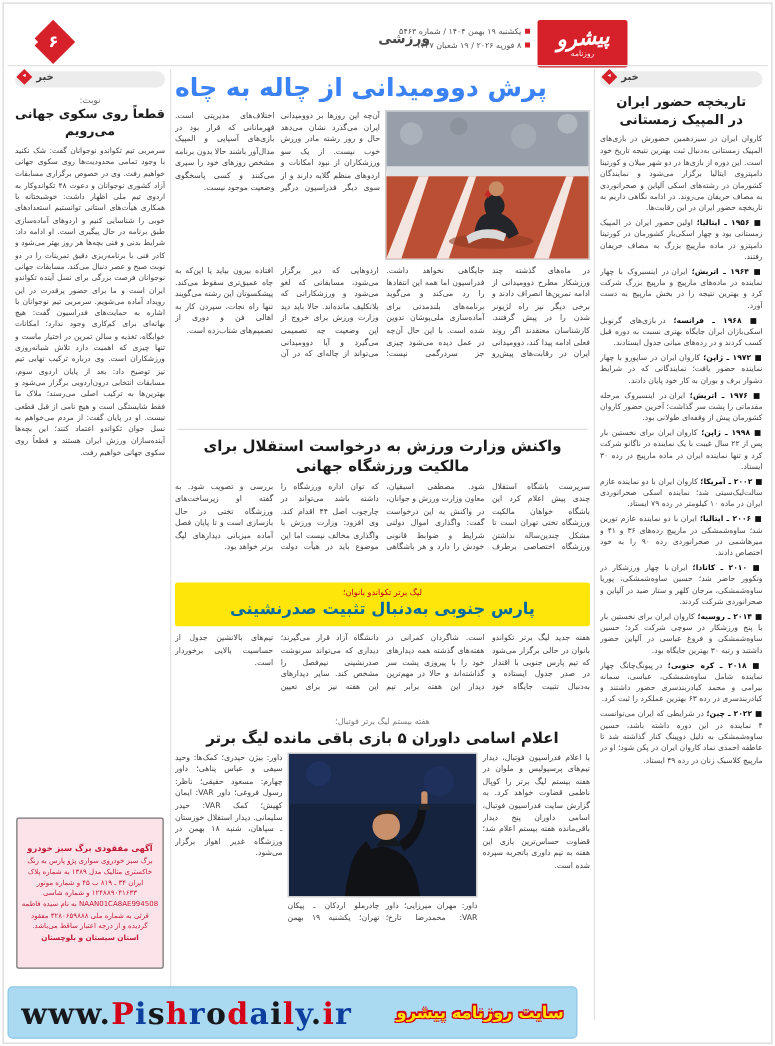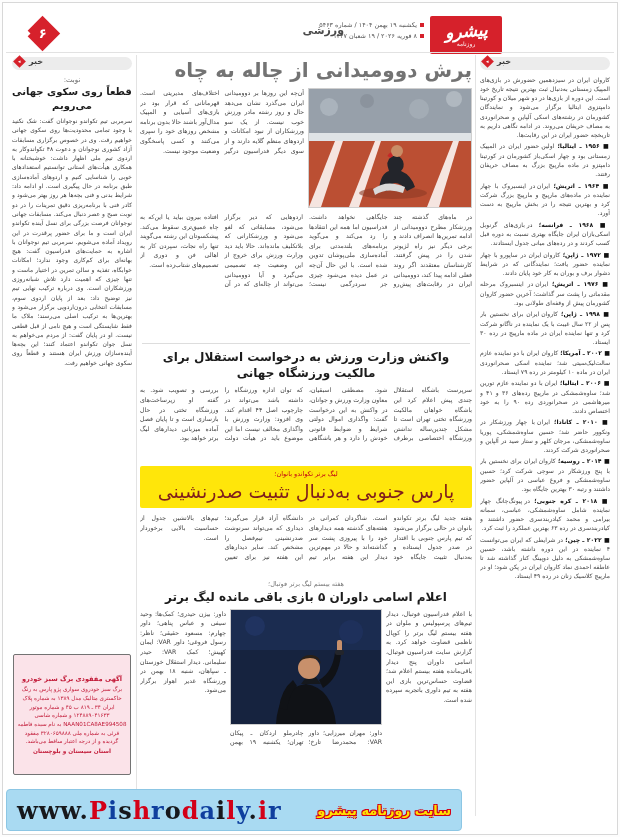--- a/index.html
+++ b/index.html
@@ -36,27 +36,27 @@
   .body-text p{margin:0 0 2px;}
   .c2{column-count:2;column-gap:5px;}
   .c4{column-count:4;column-gap:6px;}
   .hdiv{border-top:1px solid #ddd;margin:5px 2px;}
   
   .rc-title{font-size:10.5px;margin:2px 0 4px;}
   .timeline{font-size:6.1px;line-height:1.5;text-align:justify;color:#444;overflow:hidden;}
   .timeline p{margin:0 0 2.5px;}
   .timeline .yr{font-weight:bold;color:#111;}
   
-  .headline{text-align:right;font-size:20px;font-weight:bold;color:#737373;margin:3px 0 6px;}
+  .headline{text-align:left;font-size:20px;font-weight:bold;color:#3b82f6;margin:3px 0 6px;}
   .main-row{display:flex;gap:4px;}
   .photo-main{flex:0 0 164px;height:120px;border:1px solid #cfcfcf;box-sizing:border-box;}
   .lead{flex:1;height:120px;}
   .yellow-band{background:#ffe60a;border-radius:2px;text-align:center;padding:4px 6px 6px;margin:5px 0;}
   .yellow-band .yk{font-size:6.5px;color:#c20016;margin-bottom:2px;}
-  .yellow-band .yt{font-size:19px;font-weight:normal;color:#7f1d1d;}
+  .yellow-band .yt{font-size:13px;font-weight:bold;color:#0369a1;}
   .ref-row{display:flex;gap:4px;margin-top:3px;}
   .ref-side{flex:1;height:116px;}
   .photo-ref{flex:0 0 152px;height:116px;border:1px solid #cfcfcf;box-sizing:border-box;}
   .under-photo{width:152px;margin:3px auto 0;height:24px;}
   
   .lc-kicker{text-align:center;font-size:7px;color:#666;margin:1px 0 0;}
   .lc-title{font-size:10px;margin:1px 0 4px;}
   .lc-body{flex:1;}
   .ad-box{border:1px solid #737373;background:#fbe3e9;border-radius:2px;padding:20px 3px;margin:4px 1px 6px;color:#c21a38;}
   .ad-title{text-align:center;font-weight:bold;font-size:6.6px;margin-bottom:2px;}
@@ -94,20 +94,24 @@
 <div class="head-rule"></div>
 
 <div class="cols">
 
   <div class="col col-right">
     <div class="bar">
       <span class="dmd">
           <i>◂</i>
         </span>
       <span class="lbl">خبر</span>
+    </div>
+    <div class="art-title rc-title">
+      <div>تاریخچه حضور ایران</div>
+      <div>در المپیک زمستانی</div>
     </div>
     <div class="timeline" style="height:718px;">
       <p>کاروان ایران در سیزدهمین حضورش در بازی‌های المپیک زمستانی به‌دنبال ثبت بهترین نتیجه تاریخ خود است. این دوره از بازی‌ها در دو شهر میلان و کورتینا دامپتزوی ایتالیا برگزار می‌شود و نمایندگان کشورمان در رشته‌های اسکی آلپاین و صحرانوردی به مصاف حریفان می‌روند. در ادامه نگاهی داریم به تاریخچه حضور ایران در این رقابت‌ها.</p>
       <div>
           <p><span class="yr">■ ۱۹۵۶ ـ ایتالیا؛</span> <span>اولین حضور ایران در المپیک زمستانی بود و چهار اسکی‌باز کشورمان در کورتینا دامپتزو در ماده مارپیچ بزرگ به مصاف حریفان رفتند.</span></p>
           <p><span class="yr">■ ۱۹۶۴ ـ اتریش؛</span> <span>ایران در اینسبروک با چهار نماینده در ماده‌های مارپیچ و مارپیچ بزرگ شرکت کرد و بهترین نتیجه را در بخش مارپیچ به دست آورد.</span></p>
           <p><span class="yr">■ ۱۹۶۸ ـ فرانسه؛</span> <span>در بازی‌های گرنوبل اسکی‌بازان ایران جایگاه بهتری نسبت به دوره قبل کسب کردند و در رده‌های میانی جدول ایستادند.</span></p>
           <p><span class="yr">■ ۱۹۷۲ ـ ژاپن؛</span> <span>کاروان ایران در ساپورو با چهار نماینده حضور یافت؛ نمایندگانی که در شرایط دشوار برف و بوران به کار خود پایان دادند.</span></p>
           <p><span class="yr">■ ۱۹۷۶ ـ اتریش؛</span> <span>ایران در اینسبروک مرحله مقدماتی را پشت سر گذاشت؛ آخرین حضور کاروان کشورمان پیش از وقفه‌ای طولانی بود.</span></p>
           <p><span class="yr">■ ۱۹۹۸ ـ ژاپن؛</span> <span>کاروان ایران برای نخستین بار پس از ۲۲ سال غیبت با یک نماینده در ناگانو شرکت کرد و تنها نماینده ایران در ماده مارپیچ در رده ۳۰ ایستاد.</span></p>

